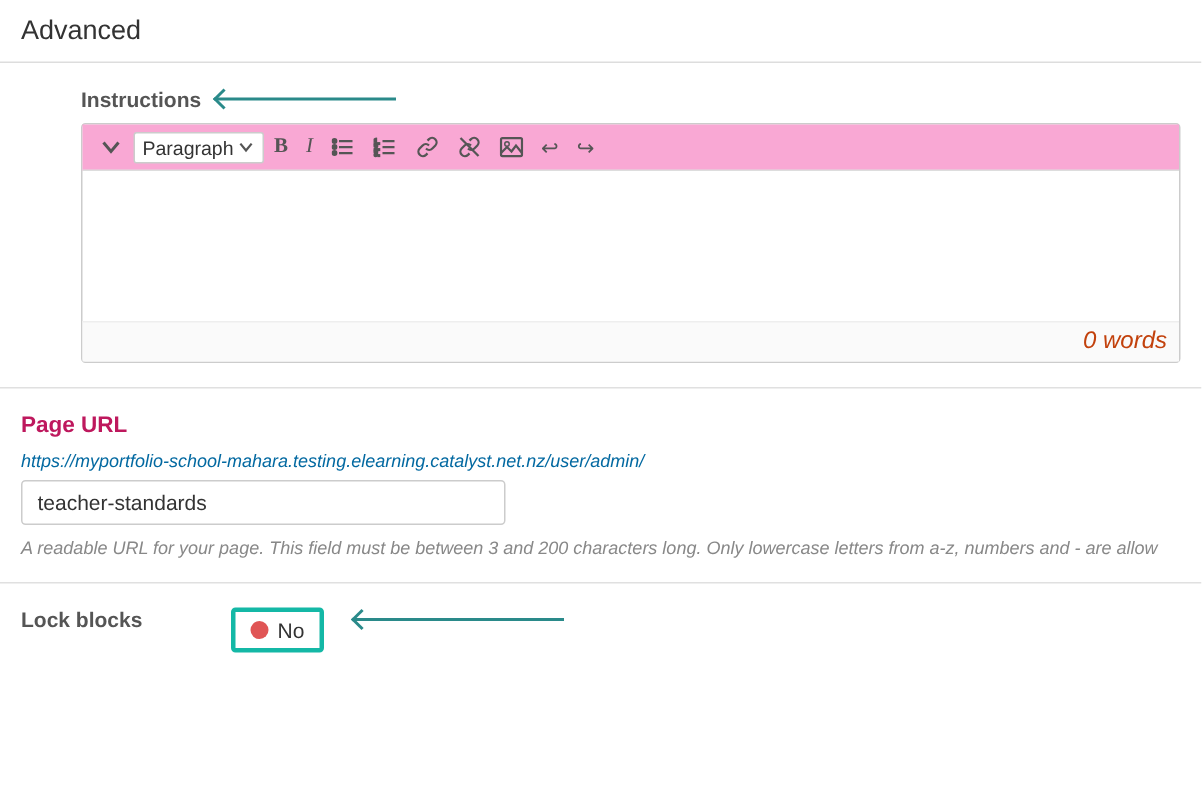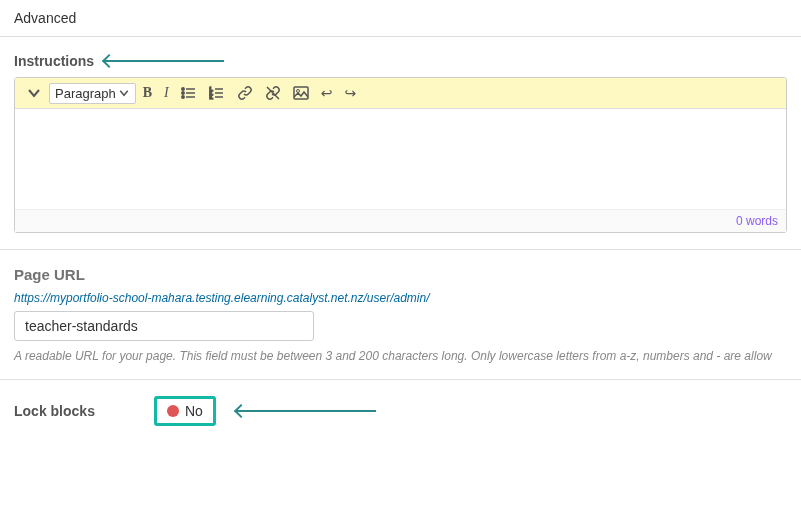--- a/index.html
+++ b/index.html
@@ -7,28 +7,29 @@
       font-family: Arial, sans-serif;
       font-size: 14px;
       background: #fff;
       color: #333;
       width: 801px;
       min-height: 530px;
     }
 
     .page-title {
       padding: 10px 30px 10px 14px;
-      font-size: 14px;
+      font-size: 18px;
       font-weight: normal;
       color: #333;
       border-bottom: 1px solid #ddd;
     }
 
     .section {
       padding: 16px 14px;
+      margin-left: 40px;
     }
 
     .section-label {
       font-size: 14px;
       font-weight: bold;
       color: #555;
       margin-bottom: 8px;
       display: flex;
       align-items: center;
       gap: 10px;
@@ -68,21 +69,21 @@
       border: 1px solid #ccc;
       border-radius: 3px;
       background: #fff;
     }
 
     .editor-toolbar {
       display: flex;
       align-items: center;
       padding: 4px 6px;
       border-bottom: 1px solid #ddd;
-      background: #fef9c3;
+      background: #f9a8d4;
       gap: 2px;
     }
 
     .toolbar-btn {
       background: none;
       border: none;
       cursor: pointer;
       padding: 3px 5px;
       font-size: 14px;
       color: #555;
@@ -109,71 +110,72 @@
       min-height: 100px;
       padding: 8px;
       outline: none;
       font-size: 14px;
       color: #333;
     }
 
     .word-count {
       text-align: right;
       padding: 4px 8px;
-      font-size: 12px;
-      color: #8b5cf6;
+      font-size: 16px;
+      color: #c2410c;
       border-top: 1px solid #eee;
       background: #fafafa;
+      font-style: italic;
     }
 
     .section-divider {
       border: none;
       border-top: 1px solid #e0e0e0;
       margin: 0;
     }
 
     .page-url-section {
       padding: 16px 14px;
     }
 
     .page-url-label {
       font-size: 15px;
       font-weight: bold;
-      color: #737373;
+      color: #be185d;
       margin-bottom: 8px;
     }
 
     .url-prefix {
       font-size: 12px;
       color: #0369a1;
       margin-bottom: 6px;
       font-style: italic;
     }
 
     .url-input {
-      width: 300px;
+      width: 323px;
       padding: 6px 10px;
       border: 1px solid #ccc;
       border-radius: 3px;
       font-size: 14px;
       color: #333;
       outline: none;
     }
 
     .url-hint {
       font-size: 12px;
       color: #888;
       margin-top: 8px;
       font-style: italic;
     }
 
     .lock-blocks-section {
       padding: 16px 14px;
       display: flex;
-      align-items: center;
+      align-items: flex-start;
       gap: 20px;
     }
 
     .lock-blocks-label {
       font-size: 14px;
       font-weight: bold;
       color: #555;
       width: 120px;
     }
 

